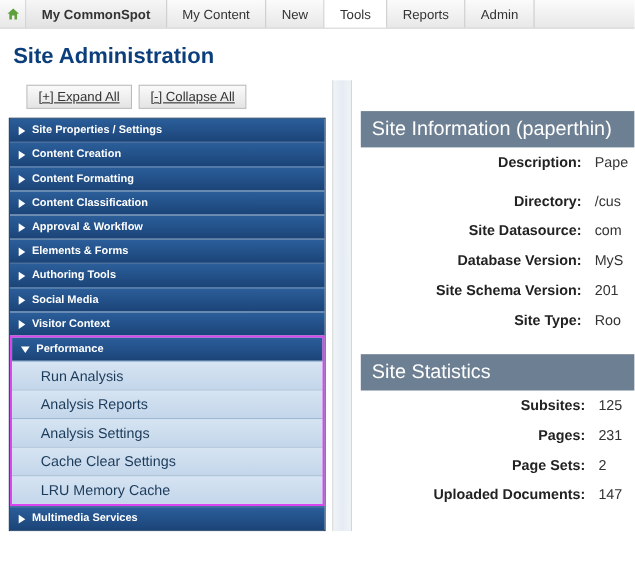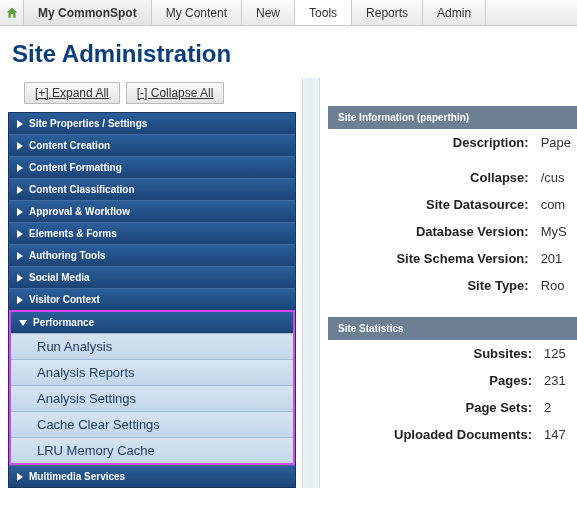--- a/index.html
+++ b/index.html
@@ -36,21 +36,21 @@
   }
   .topbar .tab.brand {
     font-weight: bold;
     background: linear-gradient(#f6f6f6, #e2e2e2);
   }
   .topbar .tab.active {
     background: #fff;
   }
   h1.page-title {
     color: #0b3e7a;
-    font-size: 24px;
+    font-size: 20px;
     font-weight: bold;
     padding: 14px 12px 10px 12px;
   }
   .layout {
     display: flex;
     align-items: flex-start;
   }
   .left-col {
     width: 296px;
     flex: 0 0 296px;
@@ -122,23 +122,23 @@
   }
   .right-col {
     flex: 1;
     padding-left: 8px;
     padding-top: 28px;
     overflow: hidden;
   }
   .panel-header {
     background: #6d7f92;
     color: #fff;
-    font-weight: bold;
+    font-weight: normal;
     padding: 6px 10px;
-    font-size: 10px;
+    font-size: 18px;
     white-space: nowrap;
   }
   .info-table {
     width: 100%;
     border-collapse: collapse;
   }
   .info-table td {
     padding: 6px 6px;
     vertical-align: top;
     font-size: 13px;
@@ -257,21 +257,21 @@
     <table class="info-table">
       <tbody>
           <tr>
             <td class="label">Description:</td>
             <td class="value">Pape</td>
           </tr>
       <tr>
             <td colspan="2" style="height:8px;padding:0"></td>
           </tr>
       <tr>
-            <td class="label">Collapse:</td>
+            <td class="label">Directory:</td>
             <td class="value">/cus</td>
           </tr>
       <tr>
             <td class="label">Site Datasource:</td>
             <td class="value">com</td>
           </tr>
       <tr>
             <td class="label">Database Version:</td>
             <td class="value">MyS</td>
           </tr>

